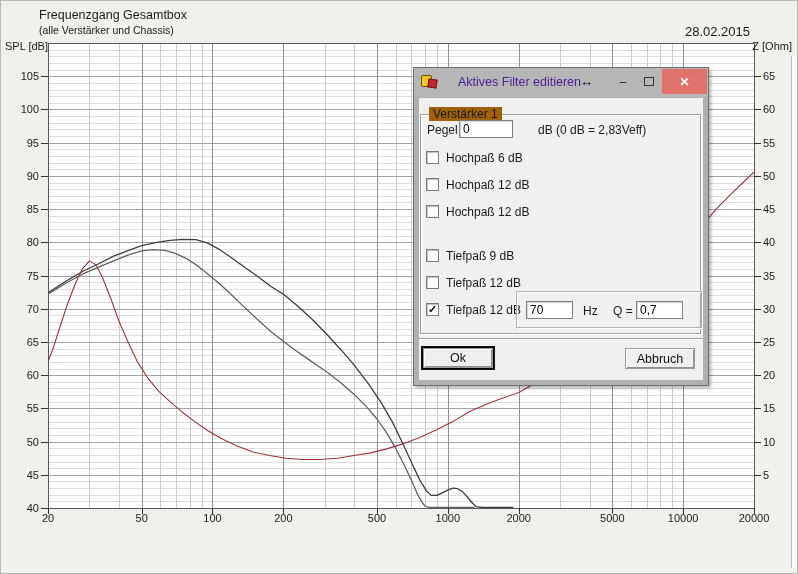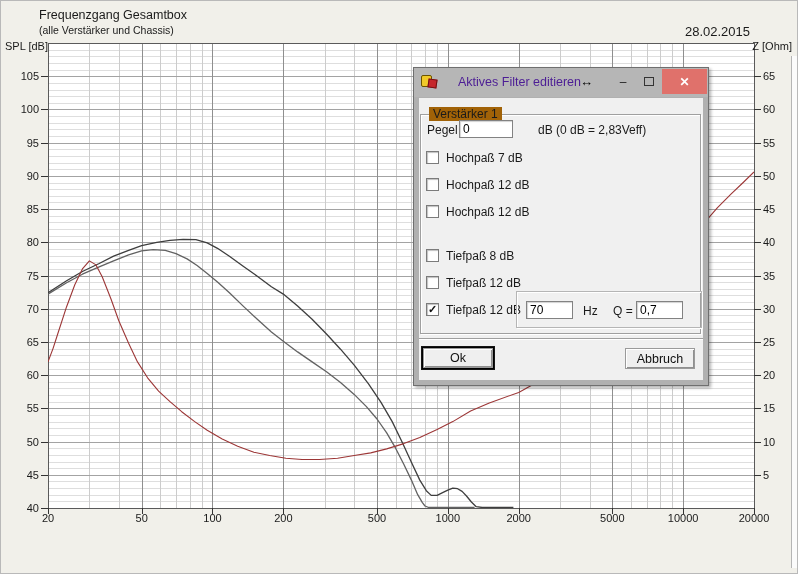--- a/index.html
+++ b/index.html
@@ -292,33 +292,33 @@
       <div class="groupbox">
         <span class="group-label">Verstärker 1</span>
 
         <span class="field-label pegel-label">Pegel</span>
         <input class="edit pegel-input" value="0" style="">
         <span class="pegel-suffix">dB (0 dB = 2,83Veff)</span>
 
         <div id="checkboxes">
             <div class="cb-row" style="top: 36px;">
               <span class="cb"></span>
-              <span class="cb-label">Hochpaß 7 dB</span>
+              <span class="cb-label">Hochpaß 6 dB</span>
             </div>
             <div class="cb-row" style="top: 63px;">
               <span class="cb"></span>
               <span class="cb-label">Hochpaß 12 dB</span>
             </div>
             <div class="cb-row" style="top: 90px;">
               <span class="cb"></span>
               <span class="cb-label">Hochpaß 12 dB</span>
             </div>
             <div class="cb-row" style="top: 134px;">
               <span class="cb"></span>
-              <span class="cb-label">Tiefpaß 8 dB</span>
+              <span class="cb-label">Tiefpaß 9 dB</span>
             </div>
             <div class="cb-row" style="top: 161px;">
               <span class="cb"></span>
               <span class="cb-label">Tiefpaß 12 dB</span>
             </div>
             <div class="cb-row" style="top: 188px;">
               <span class="cb checked">✓</span>
               <span class="cb-label">Tiefpaß 12 dB</span>
             </div>
           </div>

